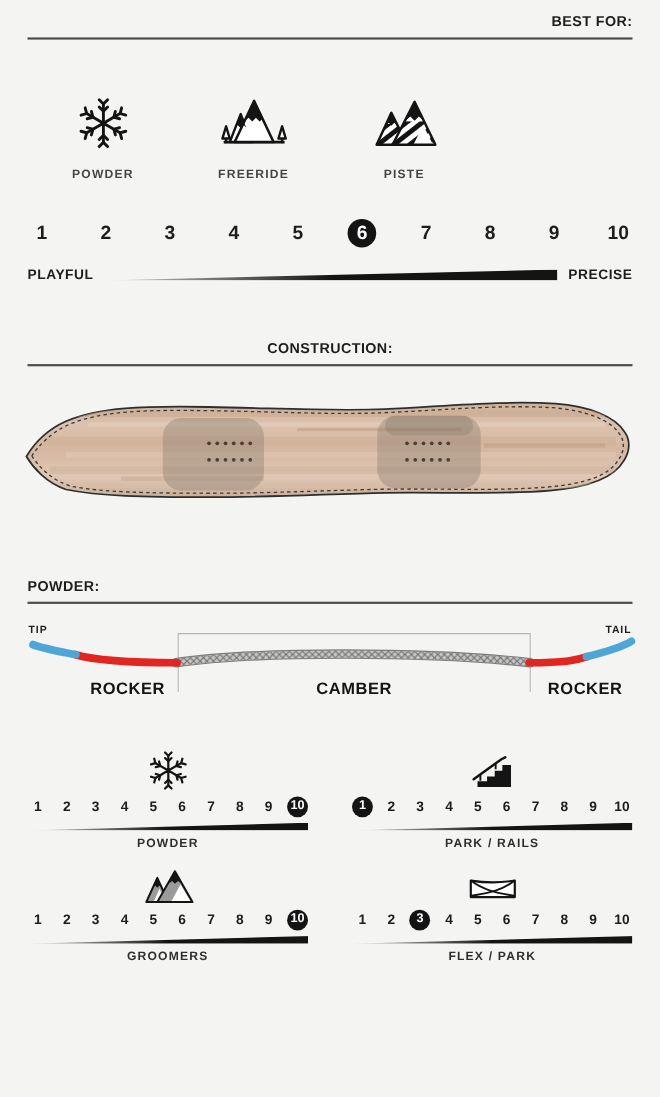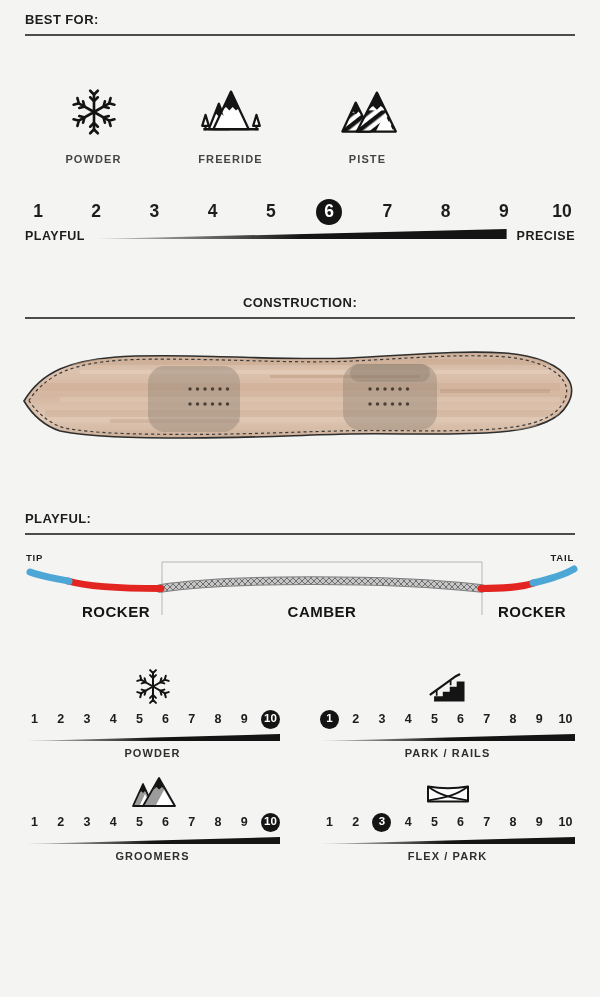--- a/index.html
+++ b/index.html
@@ -6,35 +6,35 @@
   body{
     width:600px;height:997px;box-sizing:border-box;
     padding:12px 25px 0;background:#f4f4f2;color:#1d1d1b;
     font-family:"Liberation Sans",sans-serif;overflow:hidden;
   }
   .sec-head{
     font-size:13px;font-weight:bold;letter-spacing:.4px;
     border-bottom:2px solid #4c4c4b;padding-bottom:7px;
   }
   
-  #sec-bestfor{}
+  #sec-bestfor{text-align:right;}
   .bestfor-row{display:flex;margin-top:32px;}
   .bf-item{width:137px;display:flex;flex-direction:column;align-items:center;}
   .bf-icon{height:68px;display:flex;align-items:flex-end;justify-content:center;}
   .bf-label{margin-top:17px;font-size:11px;font-weight:bold;letter-spacing:1.1px;color:#454545;}
   
   .nums{display:flex;justify-content:space-between;align-items:center;}
   .num{display:inline-flex;align-items:center;justify-content:center;line-height:1;}
   .scale-lg .nums{margin-top:33px;height:27px;}
   .scale-lg .num{width:26px;height:26px;font-size:17.5px;font-weight:bold;}
   .scale-lg .num.sel{background:#141414;color:#fff;border-radius:50%;}
   .scale-sm .num{width:19px;height:19px;font-size:12.5px;font-weight:bold;}
   .scale-sm .num.sel{background:#141414;color:#fff;border-radius:50%;font-size:11.5px;}
   #sec-flex{margin-bottom:52px;}
-  .flexbar-row{display:flex;margin-top:4px;}
+  .flexbar-row{display:flex;align-items:flex-end;margin-top:18px;}
   .end-label{font-size:12.5px;font-weight:bold;letter-spacing:.5px;}
   .wedge{clip-path:polygon(0 100%,100% 0,100% 100%);
          background:linear-gradient(to right,#cfcfcf,#141414 50%);}
   .wedge.lg{flex:1;height:10px;margin:0 10px 2px;}
   .wedge.sm{height:7px;margin-top:5px;}
   
   #sec-construction{margin-bottom:60px;text-align:center;}
   #board-svg{display:block;margin:20px 0 0 -5px;}
   
   #sec-profile{margin-bottom:28px;}
@@ -201,21 +201,21 @@
         <circle cx="357.5" cy="65" r="1.7"></circle>
         <circle cx="365" cy="65" r="1.7"></circle>
         <circle cx="372.5" cy="65" r="1.7"></circle>
         <circle cx="380" cy="65" r="1.7"></circle>
         <circle cx="387.5" cy="65" r="1.7"></circle>
     </g>
   </svg>
 </section>
 
 <section id="sec-profile">
-  <div class="sec-head">PLAYFUL:</div>
+  <div class="sec-head">POWDER:</div>
   <svg id="profile-svg" width="560" height="92" viewBox="0 0 560 92">
     <defs>
       <pattern id="xh" width="6" height="6" patternUnits="userSpaceOnUse">
         <path d="M0,6 L6,0 M0,0 L6,6" stroke="#6f6f6f" stroke-width="1"></path>
       </pattern>
     </defs>
     <polyline points="142,70 142,17 462,17 462,70" fill="none" stroke="#b5b5b5" stroke-width="1"></polyline>
     <path d="M140,43.5 C 210,33 370,33 462,43.5" fill="none" stroke="#7d7d7d" stroke-width="8.6" stroke-linecap="round"></path>
     <path d="M140,43.5 C 210,33 370,33 462,43.5" fill="none" stroke="#c6c6c6" stroke-width="6.6" stroke-linecap="round"></path>
     <path d="M140,43.5 C 210,33 370,33 462,43.5" fill="none" stroke="url(#xh)" stroke-width="6.6" stroke-linecap="round"></path>

